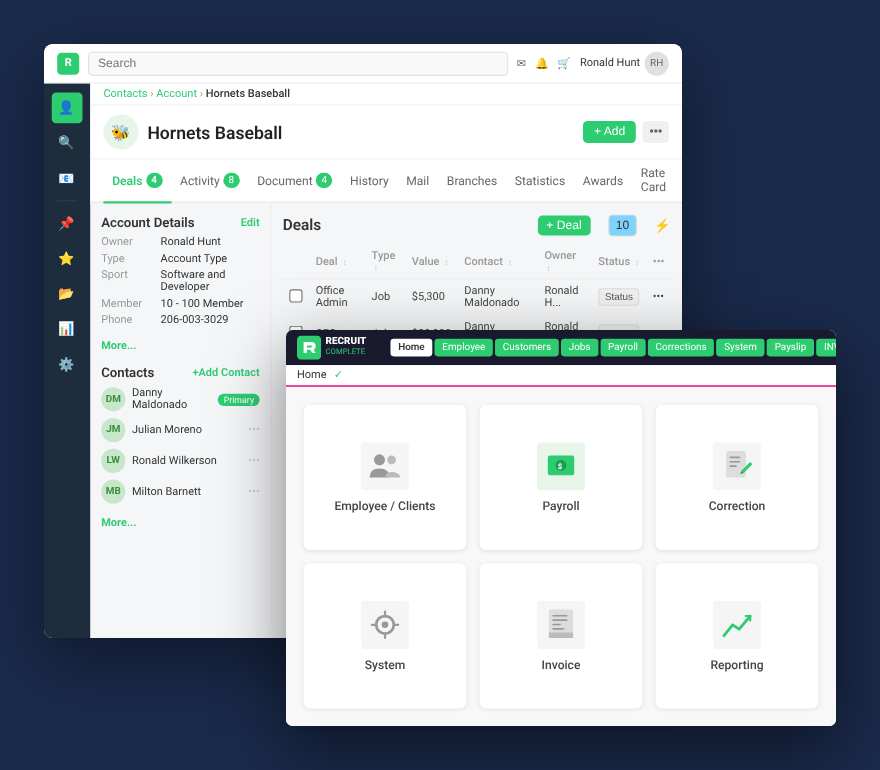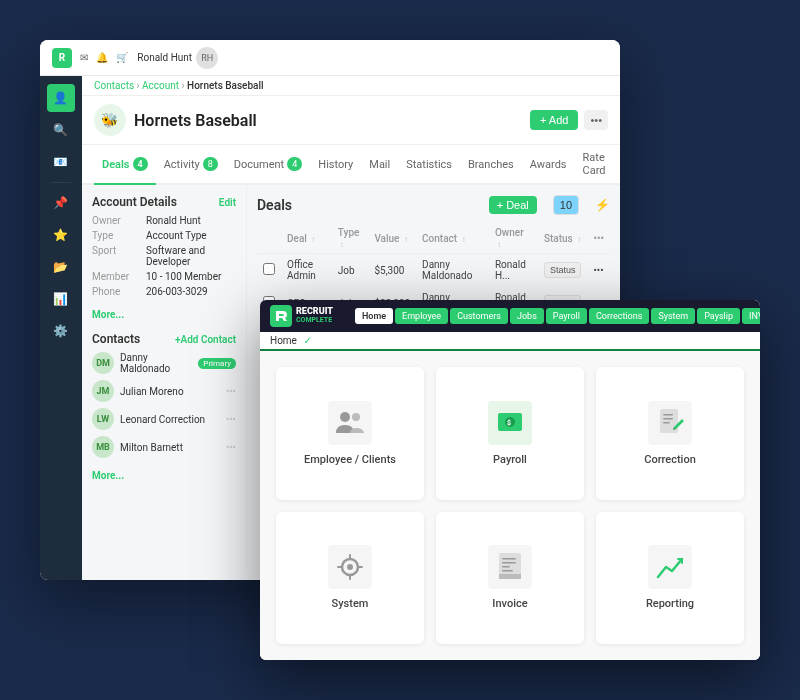--- a/index.html
+++ b/index.html
@@ -457,21 +457,21 @@
     .rc-nav-item.highlight {
       background: #2ecc71;
       color: white;
     }
 
     .rc-breadcrumb {
       background: #fff;
       padding: 3px 10px;
       font-size: 10px;
       color: #333;
-      border-bottom: 2px solid #15803d;
+      border-bottom: 2px solid #ec4899;
     }
 
     .rc-content {
       background: #f8f8f8;
       padding: 16px;
       display: grid;
       grid-template-columns: repeat(3, 1fr);
       gap: 12px;
       flex: 1;
     }
@@ -513,20 +513,21 @@
   </style>
 </head>
 <body>
 
 <div class="scene">
 
   <div class="window-crm">
 
     <div class="crm-topbar">
       <div class="crm-logo">R</div>
+      <input class="crm-search" placeholder="Search" style="">
       <div class="crm-topbar-icons">
         <span>✉</span>
         <span>🔔</span>
         <span>🛒</span>
       </div>
       <div class="crm-user">
         <span>Ronald Hunt</span>
         <div class="crm-avatar">RH</div>
       </div>
     </div>
@@ -569,22 +570,22 @@
             Deals <span class="crm-tab-badge">4</span>
           </div>
           <div class="crm-tab">
             Activity <span class="crm-tab-badge">8</span>
           </div>
           <div class="crm-tab">
             Document <span class="crm-tab-badge">4</span>
           </div>
           <div class="crm-tab">History</div>
           <div class="crm-tab">Mail</div>
+          <div class="crm-tab">Branches</div>
           <div class="crm-tab">Statistics</div>
-          <div class="crm-tab">Branches</div>
           <div class="crm-tab">Awards</div>
           <div class="crm-tab">Rate Card</div>
           <div class="crm-tab">Finance</div>
 
         </div>
 
         <div class="crm-content">
 
           <div class="crm-left-panel">
             <div class="crm-section-title">
@@ -623,21 +624,21 @@
                 <span class="crm-contact-name">Danny Maldonado</span>
                 <span class="crm-contact-badge">Primary</span>
               </div>
               <div class="crm-contact-item">
                 <div class="crm-contact-avatar">JM</div>
                 <span class="crm-contact-name">Julian Moreno</span>
                 <span class="crm-contact-dots">•••</span>
               </div>
               <div class="crm-contact-item">
                 <div class="crm-contact-avatar">LW</div>
-                <span class="crm-contact-name">Leonard Correction</span>
+                <span class="crm-contact-name">Ronald Wilkerson</span>
                 <span class="crm-contact-dots">•••</span>
               </div>
               <div class="crm-contact-item">
                 <div class="crm-contact-avatar">MB</div>
                 <span class="crm-contact-name">Milton Barnett</span>
                 <span class="crm-contact-dots">•••</span>
               </div>
               <a class="crm-more-link">More...</a>
             </div>
           </div>
@@ -697,21 +698,21 @@
     <div class="rc-window-body">
 
       <div class="rc-topbar">
         <div class="rc-logo">
           <svg class="rc-logo-icon" viewBox="0 0 22 22" xmlns="http://www.w3.org/2000/svg">
             <rect width="22" height="22" rx="4" fill="#2ecc71"></rect>
             <path d="M6 16 L6 6 L13 6 Q17 6 17 10 Q17 12 15 13 L17 16 L14 16 L12 13 L9 13 L9 16 Z M9 11 L12 11 Q14 11 14 10 Q14 9 12 9 L9 9 Z" fill="white"></path>
           </svg>
           <div>
             <div style="font-size:9px;font-weight:900;color:white;line-height:1.1">RECRUIT</div>
-            <div style="font-size:7px;font-weight:700;color:#2ecc71;line-height:1.1">COMPLETE</div>
+            <div style="font-size:7px;font-weight:400;color:#2ecc71;line-height:1.1">COMPLETE</div>
           </div>
         </div>
         <div class="rc-nav">
           <div class="rc-nav-item active">Home</div>
           <div class="rc-nav-item highlight">Employee</div>
           <div class="rc-nav-item highlight">Customers</div>
           <div class="rc-nav-item highlight">Jobs</div>
           <div class="rc-nav-item highlight">Payroll</div>
           <div class="rc-nav-item highlight">Corrections</div>
           <div class="rc-nav-item highlight">System</div>

